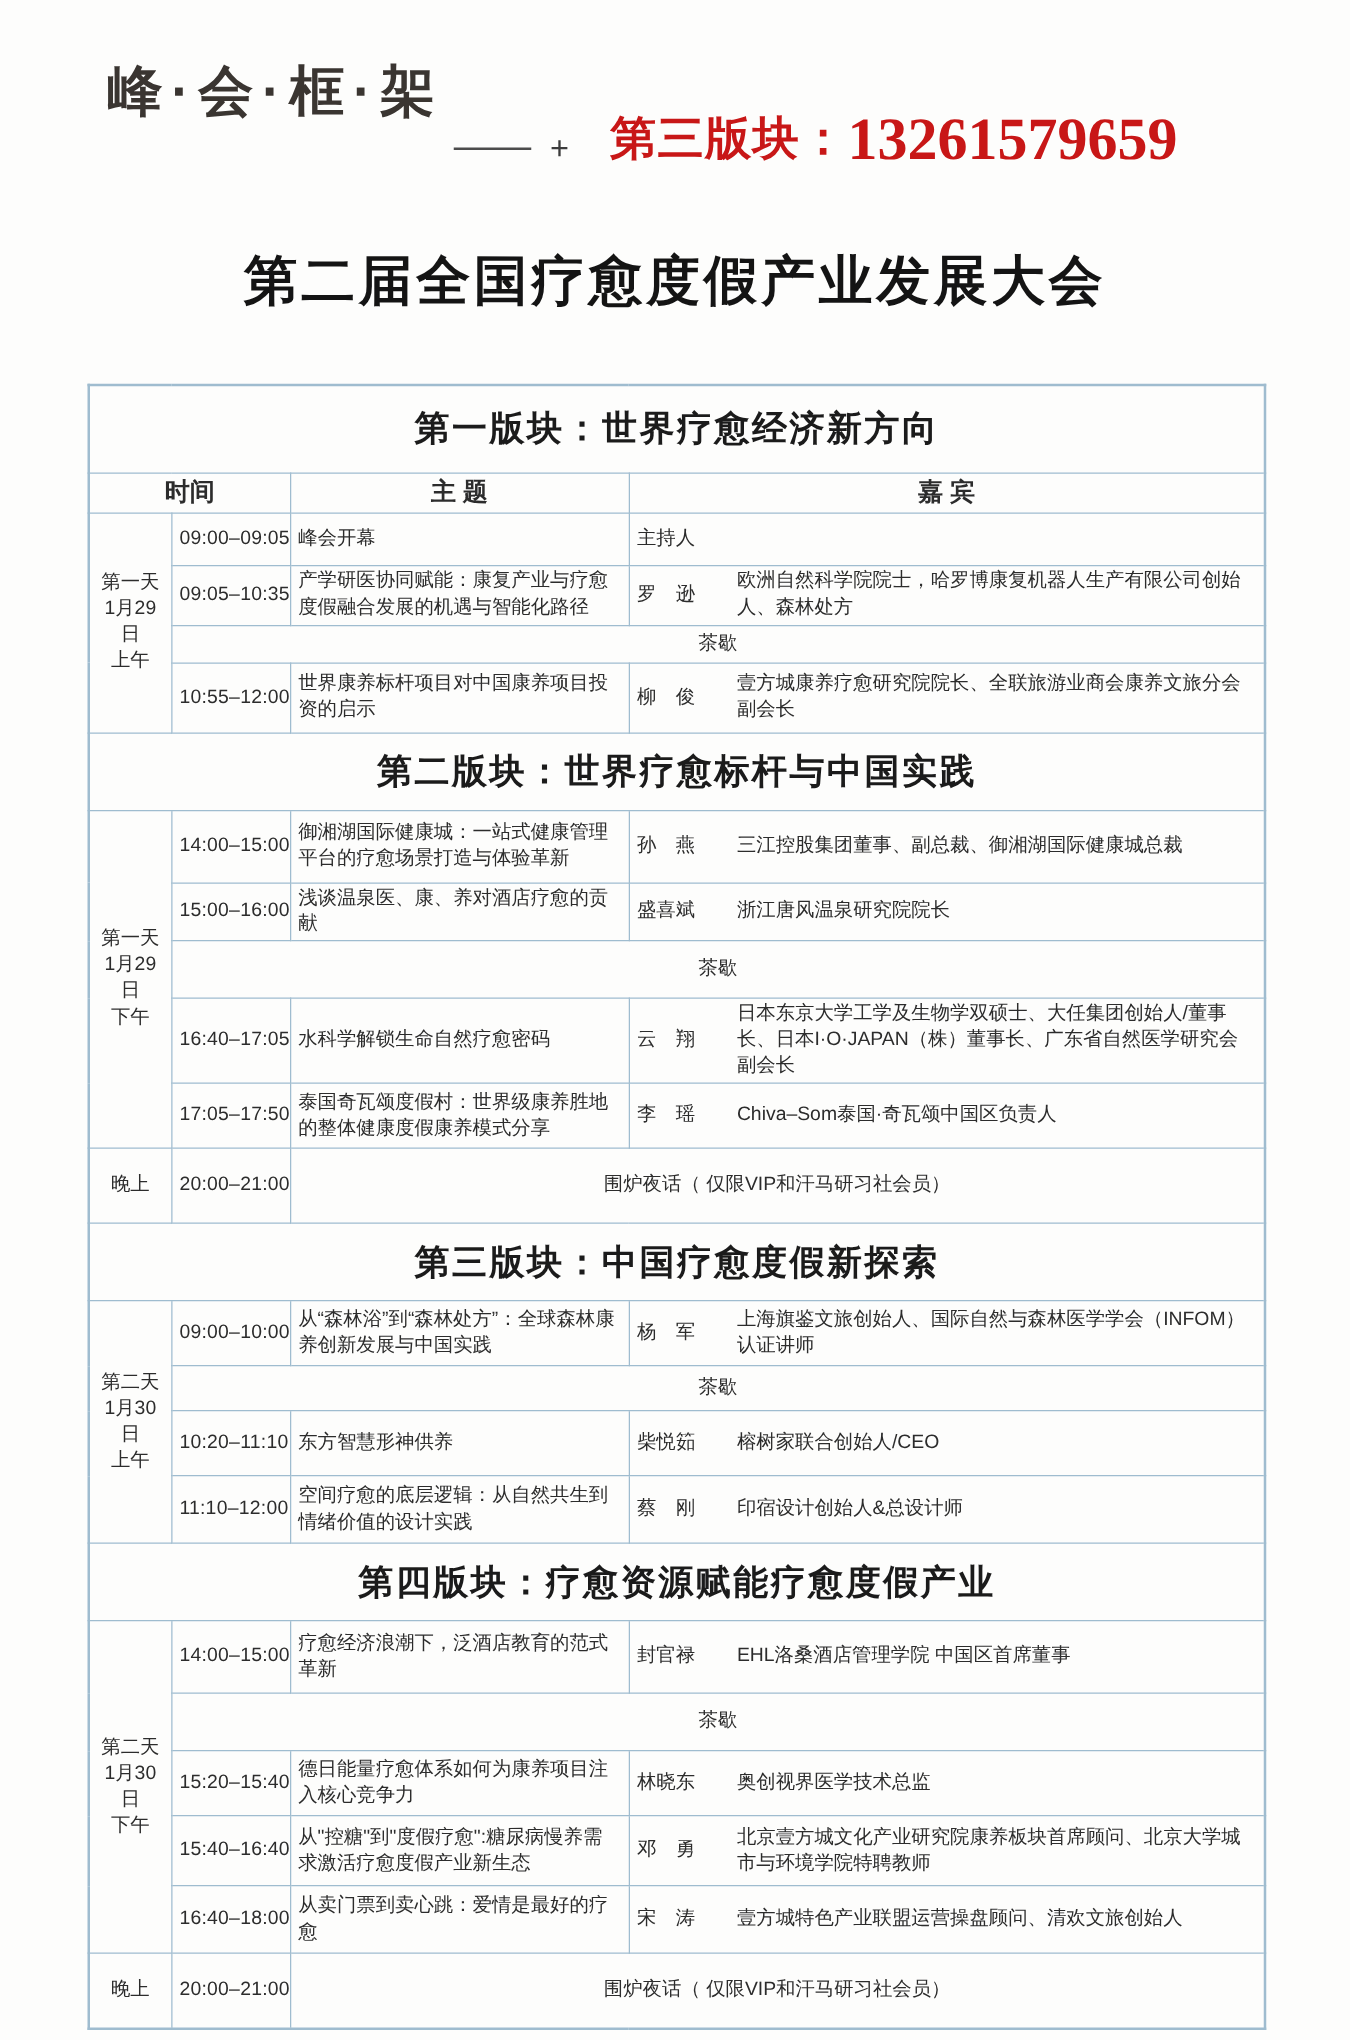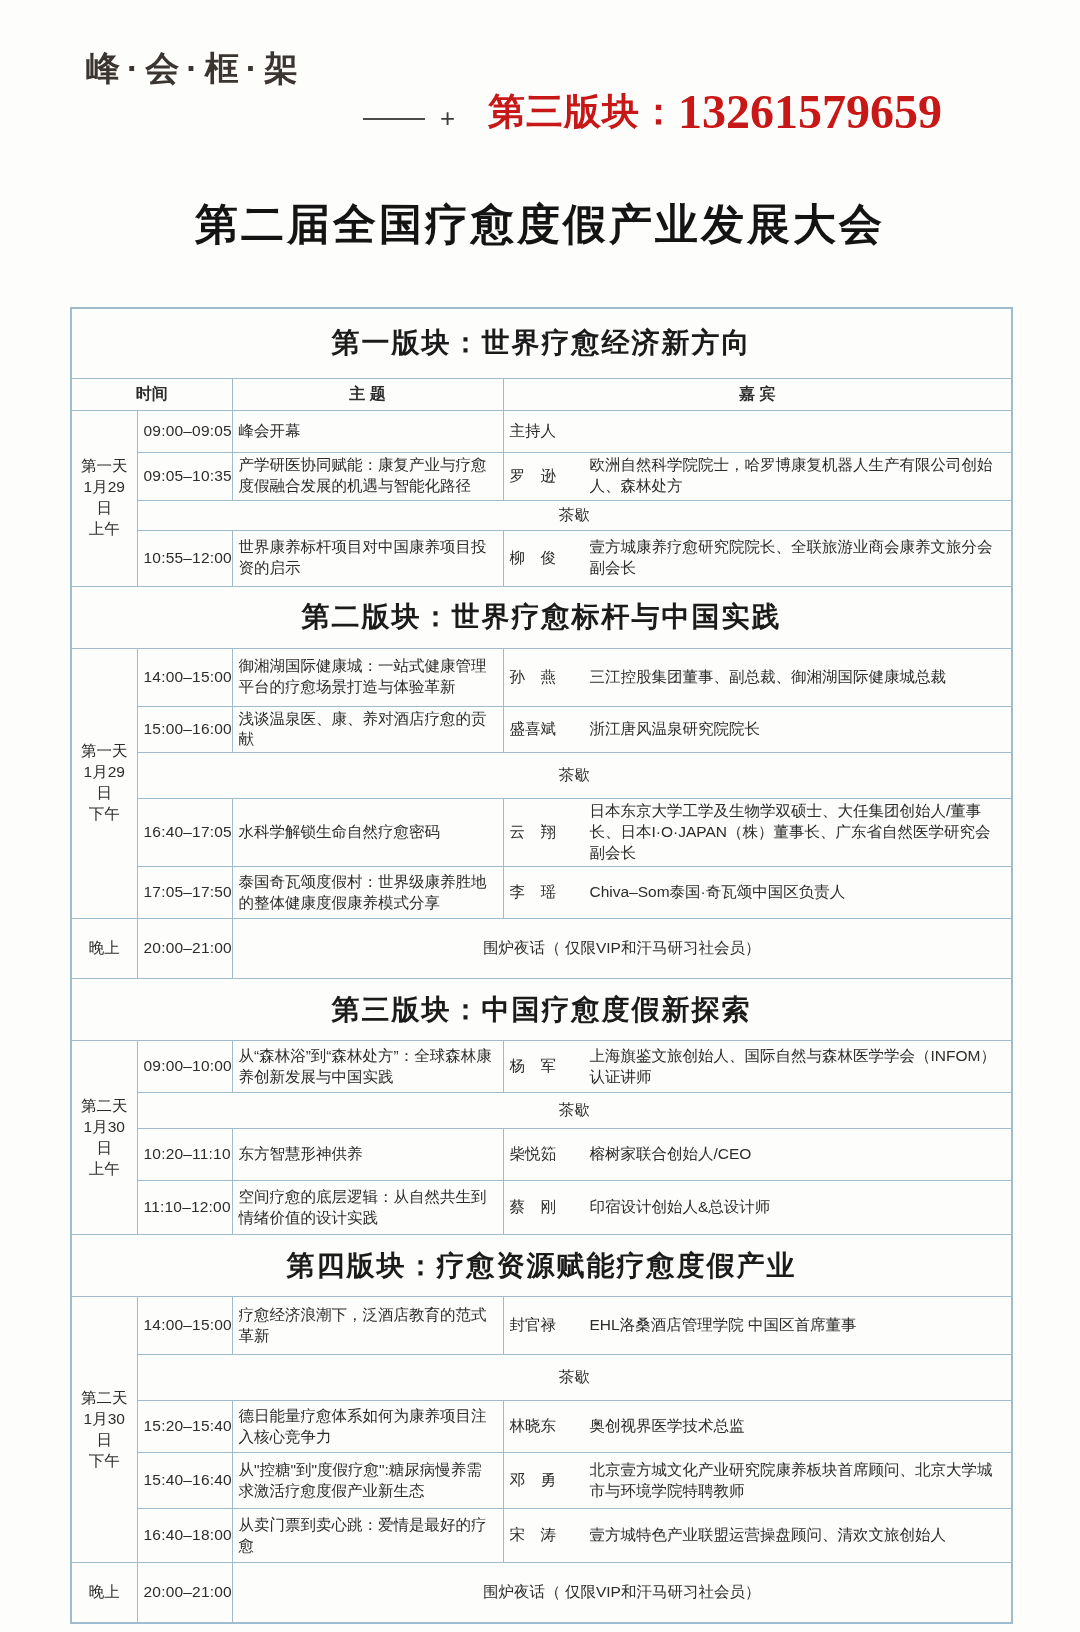--- a/index.html
+++ b/index.html
@@ -5,21 +5,21 @@
   html,body { margin:0; padding:0; }
   body { background:#e9e7e4; font-family:"Liberation Sans","DejaVu Sans",sans-serif; }
   .page {
     position:relative; width:1080px; height:1632px; margin:0 auto;
     background:#fdfdfc; overflow:hidden; color:#2c2c2c;
   }
 
   
   .logo { position:absolute; left:86px; top:50px; }
   .logo-cn {
-    font-size:34px; font-weight:bold; color:#3a3531;
+    font-size:44px; font-weight:bold; color:#3a3531;
     letter-spacing:7px; line-height:1.1; white-space:nowrap;
   }
   .logo-en {
     margin-top:-16px; margin-left:-18px; color:#c9c6c2;
     letter-spacing:7px; font-size:21px; white-space:nowrap; font-weight:400;
   }
   .logo-en .initial { font-size:44px; letter-spacing:2px; }
   .logo-dash {
     position:absolute; left:363px; top:118px; width:62px; height:0;
     border-top:2.5px solid #4c4c4c;
@@ -48,21 +48,21 @@
   table.agenda td {
     border:1.5px solid #9fbccf; vertical-align:middle;
     font-size:15.5px; line-height:1.35; color:#2c2c2c;
     padding:2px 6px; overflow:hidden;
   }
   table.agenda { border:2px solid #9fbccf; }
   tr.sec-title td {
     text-align:center; font-size:28px; font-weight:bold; color:#1b1b1b;
     letter-spacing:2px; padding:6px 0;
   }
-  tr.col-head td { text-align:center; font-weight:bold; font-size:16px; padding:2px 0;margin-top:40px; }
+  tr.col-head td { text-align:center; font-weight:bold; font-size:20px; padding:2px 0;margin-top:40px; }
   td.day   { text-align:center; white-space:pre-line; padding:2px 2px; }
   td.time  { text-align:center; white-space:nowrap; padding:2px 2px; letter-spacing:0.2px; }
   td.topic { padding:2px 8px;margin-top:30px; }
   td.guest { padding:2px 0 2px 10px; }
   .gwrap { display:flex; align-items:center; }
   .gname { flex:0 0 80px; white-space:nowrap; }
   .gdesc { flex:1; padding-right:8px; }
   td.break-cell { text-align:center; }
 </style>
 </head>

